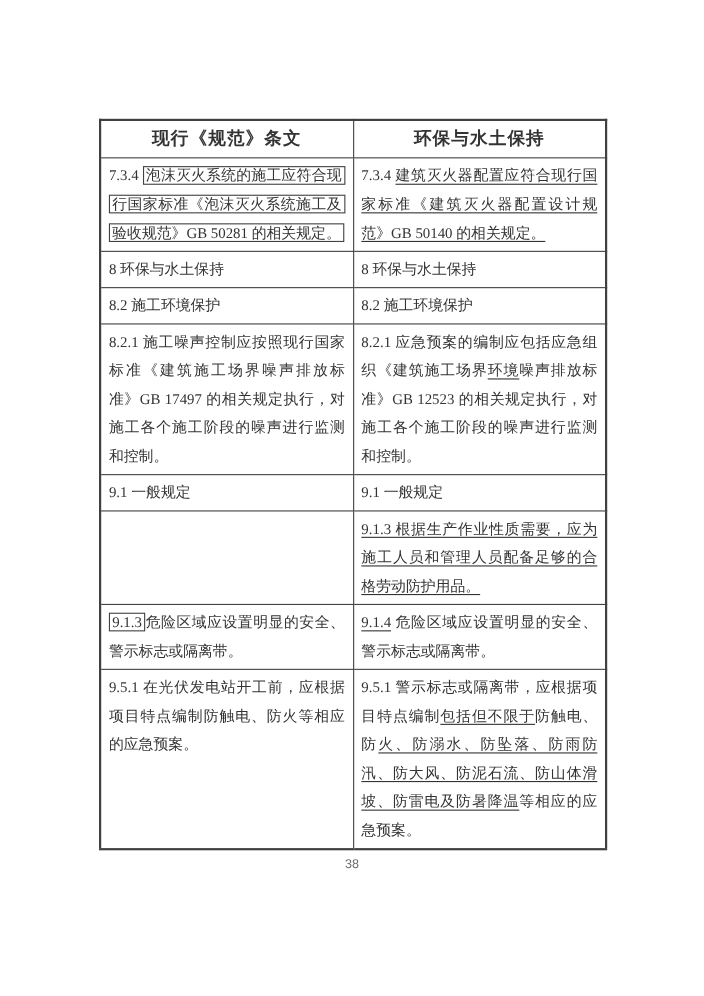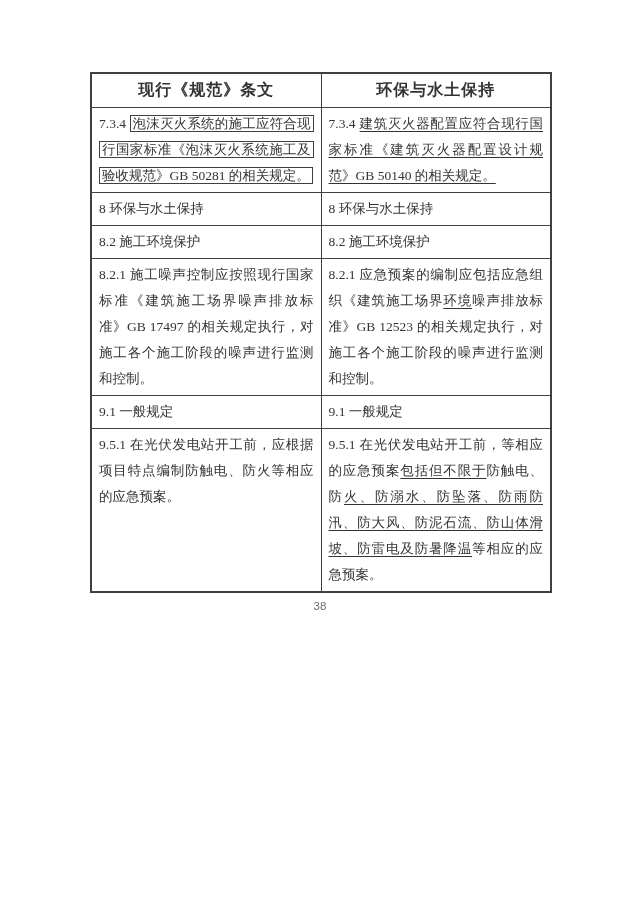--- a/index.html
+++ b/index.html
@@ -19,21 +19,21 @@
   }
   .doc-page{
     position:relative;
     width:640px;height:905px;
     background:var(--bg);
   }
   table.doc-table{
     border-collapse:collapse;
     table-layout:fixed;
     width:460px;
-    margin:72px 0 0 90px;
+    margin:108px 0 0 90px;
     border:2px solid var(--border);
   }
   table.doc-table th,
   table.doc-table td{
     border:1px solid var(--border);
     width:230px;
   }
   table.doc-table th{
     font-size:16px;
     font-weight:bold;
@@ -99,21 +99,29 @@
         </tr>
         <tr>
           <td><span class="seg">8.2.1 施工噪声控制应按照现行国家标准《建筑施工场界噪声排放标准》GB 17497 的相关规定执行，对施工各个施工阶段的噪声进行监测和控制。</span></td>
           <td><span class="seg">8.2.1 应急预案的编制应包括应急组织《建筑施工场界</span><span class="seg-ins">环境</span><span class="seg">噪声排放标准》GB 12523 的相关规定执行，对施工各个施工阶段的噪声进行监测和控制。</span></td>
         </tr>
         <tr>
           <td><span class="seg">9.1 一般规定</span></td>
           <td><span class="seg">9.1 一般规定</span></td>
         </tr>
         <tr>
+          <td></td>
+          <td><span class="seg-ins">9.1.3 根据生产作业性质需要，应为施工人员和管理人员配备足够的合格劳动防护用品。</span></td>
+        </tr>
+        <tr>
+          <td><span class="seg-del">9.1.3</span><span class="seg">危险区域应设置明显的安全、警示标志或隔离带。</span></td>
+          <td><span class="seg-ins">9.1.4</span><span class="seg"> 危险区域应设置明显的安全、警示标志或隔离带。</span></td>
+        </tr>
+        <tr>
           <td><span class="seg">9.5.1 在光伏发电站开工前，应根据项目特点编制防触电、防火等相应的应急预案。</span></td>
-          <td><span class="seg">9.5.1 在光伏发电站开工前，等相应的应急预案</span><span class="seg-ins">包括但不限于</span><span class="seg">防触电、防</span><span class="seg-ins">火、防溺水、防坠落、防雨防汛、防大风、防泥石流、防山体滑坡、防雷电及防暑降温</span><span class="seg">等相应的应急预案。</span></td>
+          <td><span class="seg">9.5.1 警示标志或隔离带，应根据项目特点编制</span><span class="seg-ins">包括但不限于</span><span class="seg">防触电、防</span><span class="seg-ins">火、防溺水、防坠落、防雨防汛、防大风、防泥石流、防山体滑坡、防雷电及防暑降温</span><span class="seg">等相应的应急预案。</span></td>
         </tr>
       </tbody>
   </table>
 
   <div class="page-num">38</div>
 
 </div>
 
 </body></html>

